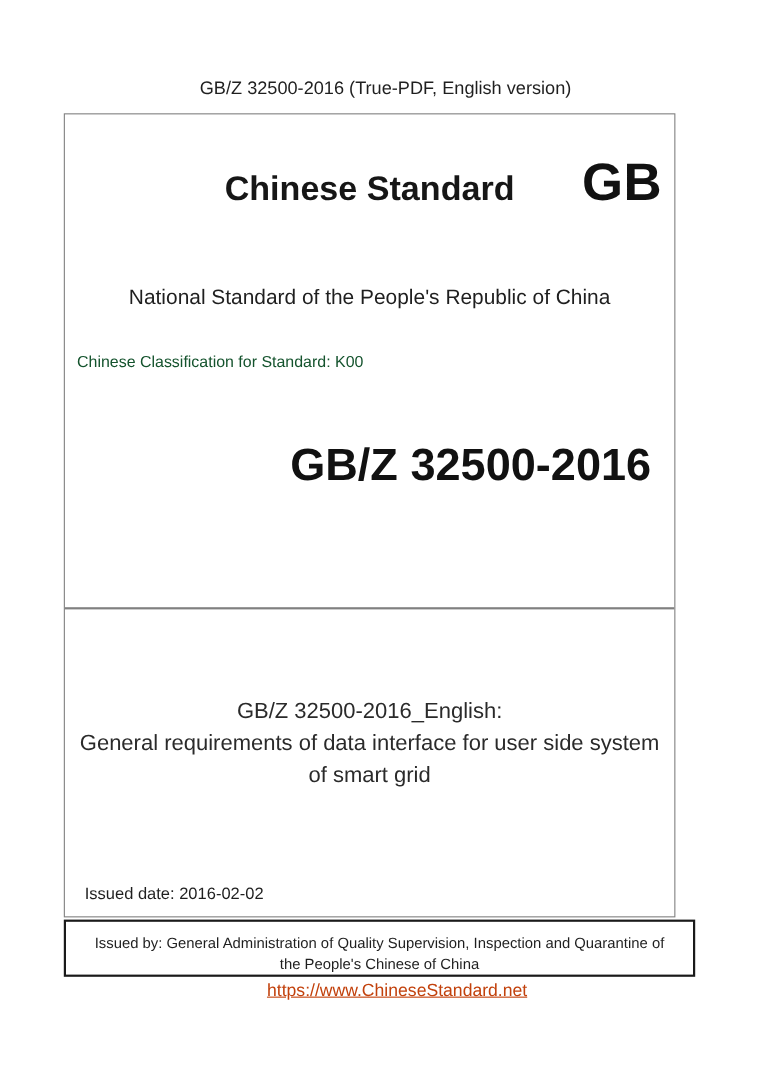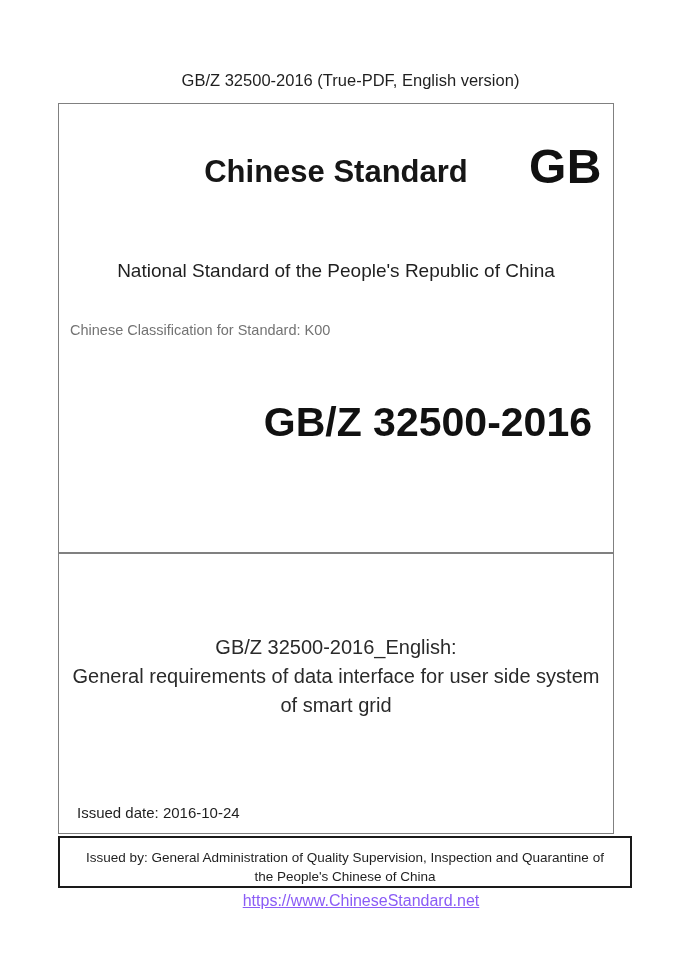--- a/index.html
+++ b/index.html
@@ -71,21 +71,21 @@
     line-height: 1.1;
     color: #1f1f1f;
   }
 
   .classification {
     position: absolute;
     top: 219px;
     left: 11px;
     font-size: 14.5px;
     line-height: 1.1;
-    color: #737373;
+    color: #14532d;
     text-align: right;
   }
 
   .standard-code {
     position: absolute;
     top: 298px;
     right: 21px;
     font-weight: bold;
     font-size: 41px;
     line-height: 1;
@@ -149,21 +149,21 @@
   .footer-url-wrap {
     position: absolute;
     top: 891px;
     left: 0;
     width: 100%;
     text-align: center;
   }
   .footer-url {
     font-size: 16px;
     line-height: 1.2;
-    color: #8b5cf6;
+    color: #c2410c;
     text-decoration: underline;
     cursor: pointer;
     margin-left: 29px;
   }
 </style>
 </head>
 <body>
 
 <div>
 
@@ -183,21 +183,21 @@
 
     <div class="section-divider"></div>
 
     <div class="title-block">
       <div>GB/Z 32500-2016_English:</div>
       <div>General requirements of data interface for user side system</div>
       <div>of smart grid</div>
     </div>
 
     <div class="dates-row">
-      <span>Issued date: 2016-10-24</span>
+      <span>Issued date: 2016-02-02</span>
     </div>
 
   </div>
 
   <div class="issuer-box">
     <div>Issued by: General Administration of Quality Supervision, Inspection and Quarantine of</div>
     <div>the People's Chinese of China</div>
   </div>
 
   <div class="footer-url-wrap">

